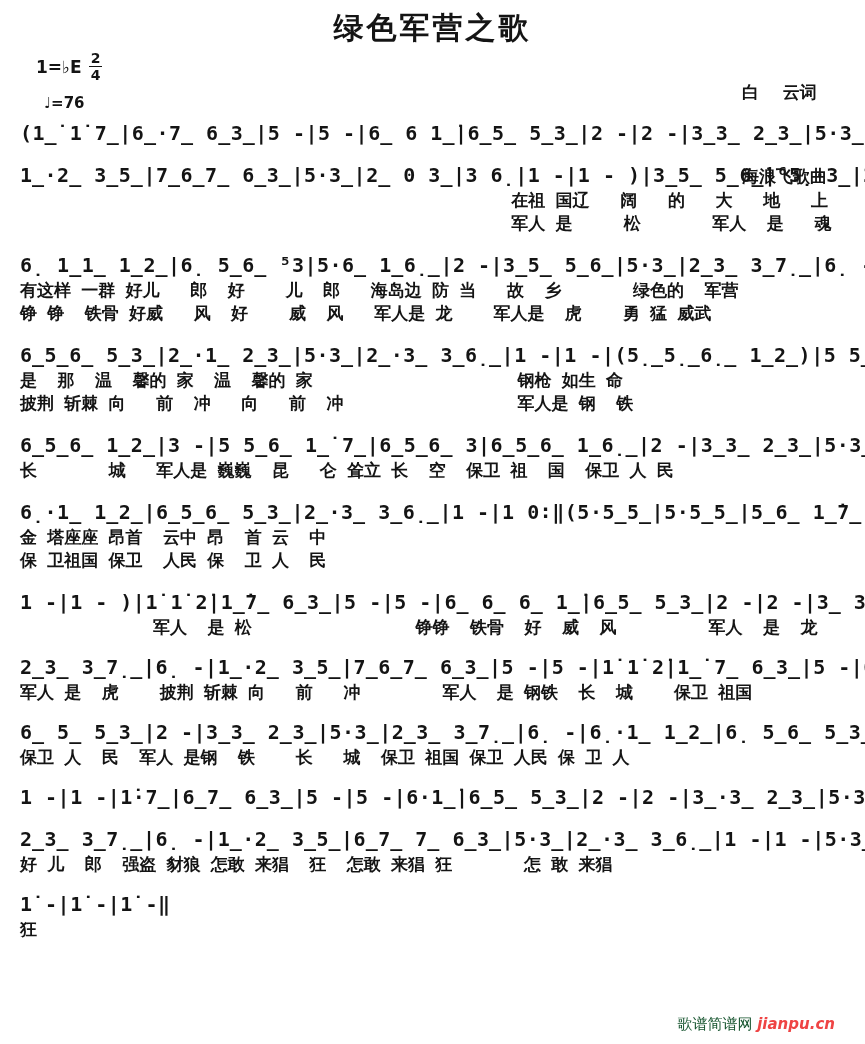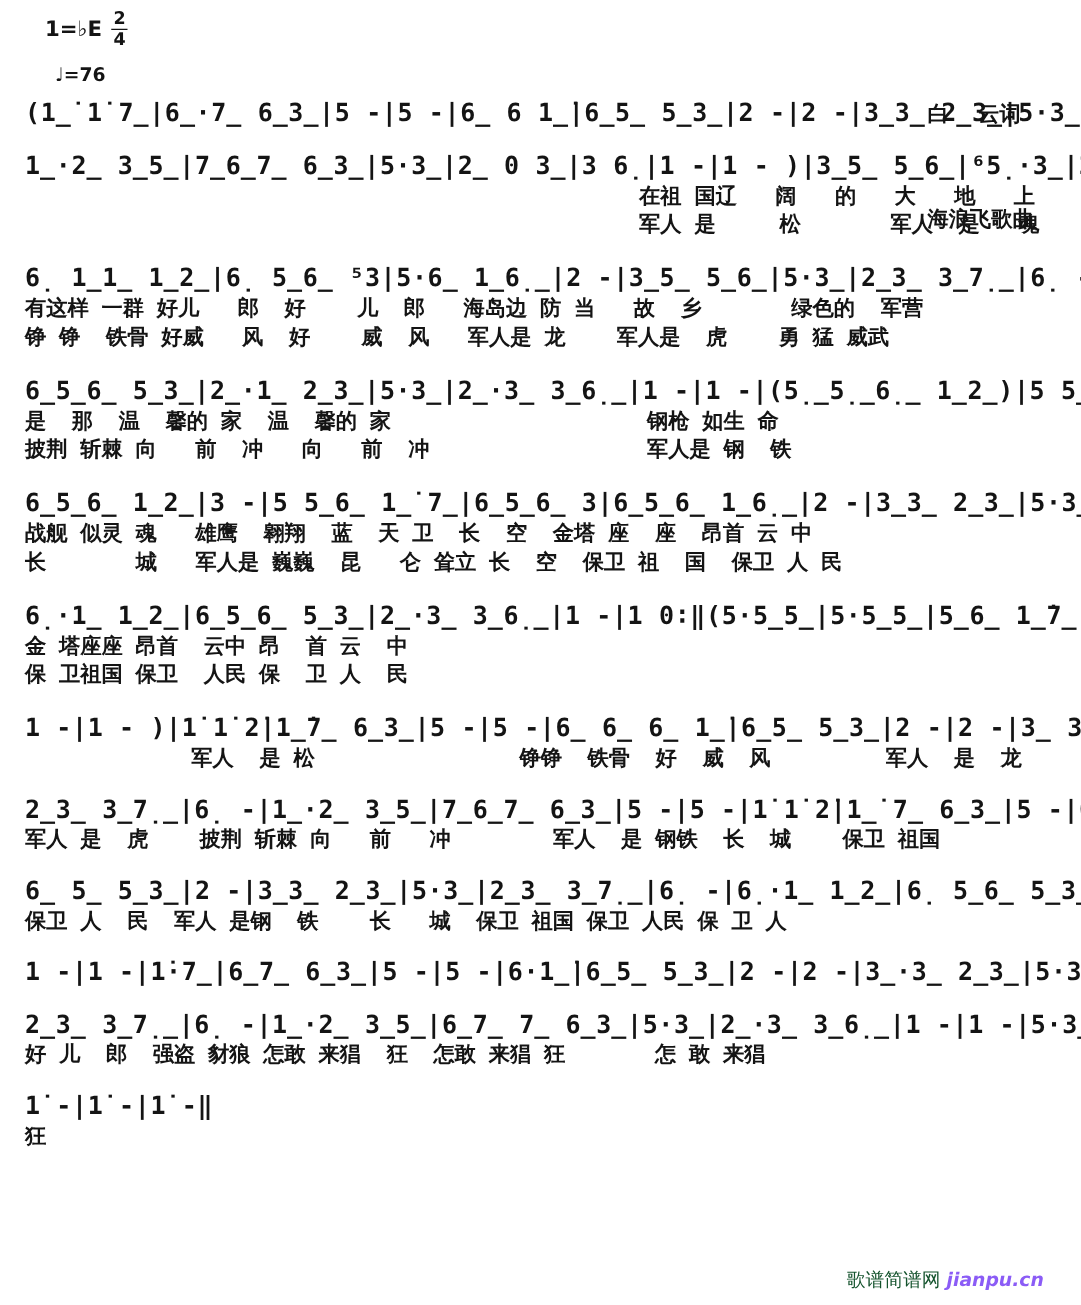--- a/index.html
+++ b/index.html
@@ -41,20 +41,21 @@
     position:absolute;right:30px;bottom:10px;font-size:15px;white-space:pre;
   }
   .watermark .site{font-family:"DejaVu Sans", sans-serif;}
   .watermark .url{font-style:italic;font-weight:bold;}
 </style>
 </head>
 <body>
 
 <div class="sheet">
 
+  <div class="title">绿色军营之歌</div>
 
   <div class="credits">
     <div>白    云词</div>
     <div>海浪飞歌曲</div>
   </div>
 
   <div class="keyrow">
     <span>1=♭E</span>
     <span class="frac">
       <span class="num">2</span>
@@ -83,21 +84,20 @@
     </div>
 
     <div class="sys tall">
       <div class="notes">6̲5̲6̲ 5̲3̲|2̲·1̲ 2̲3̲|5·3̲|2̲·3̲ 3̲6̣̲|1 -|1 -|(5̣̲5̣̲6̣̲ 1̲2̲)|5 5̲3̲ 5̲6̲|1̇·7̲|</div>
       <div class="lyr">是  那  温  馨的 家  温  馨的 家                    钢枪 如生 命</div>
       <div class="lyr">披荆 斩棘 向   前  冲   向   前  冲                 军人是 钢  铁</div>
     </div>
 
     <div class="sys tall">
       <div class="notes">6̲5̲6̲ 1̲2̲|3 -|5 5̲6̲ 1̲̇ 7̲|6̲5̲6̲ 3|6̲5̲6̲ 1̲6̣̲|2 -|3̲3̲ 2̲3̲|5·3̲|2̲3̲ 3̲7̣̲|6̣ -|</div>
-      <div class="lyr">战舰 似灵 魂   雄鹰  翱翔  蓝  天 卫  长  空  金塔 座  座  昂首 云 中</div>
       <div class="lyr">长       城   军人是 巍巍  昆   仑 耸立 长  空  保卫 祖  国  保卫 人 民</div>
     </div>
 
     <div class="sys tall">
       <div class="notes">6̣·1̲ 1̲2̲|6̲5̲6̲ 5̲3̲|2̲·3̲ 3̲6̣̲|1 -|1 0∶‖(5·5̲5̲|5·5̲5̲|5̲6̲ 1̲̇7̲|6̲5̲6̲ 5̲3̲|2̲·3̲ 3̲6̣̲|</div>
       <div class="lyr">金 塔座座 昂首  云中 昂  首 云  中</div>
       <div class="lyr">保 卫祖国 保卫  人民 保  卫 人  民</div>
     </div>
 
     <div class="sys">
@@ -124,15 +124,15 @@
       <div class="lyr">好 儿  郎  强盗 豺狼 怎敢 来猖  狂  怎敢 来猖 狂       怎 敢 来猖</div>
     </div>
 
     <div class="sys">
       <div class="notes">1̇ -|1̇ -|1̇ -‖</div>
       <div class="lyr">狂</div>
     </div>
 
   </div>
 
-  <div class="watermark"><span class="site" style="color: #14532d;">歌谱简谱网 </span><span class="url" style="color: #8b5cf6;">jianpu.cn</span></div>
+  <div class="watermark"><span class="site" style="color: #14532d;">歌谱简谱网 </span><span class="url" style="color: #ef4444;">jianpu.cn</span></div>
 
 </div>
 
 </body></html>

